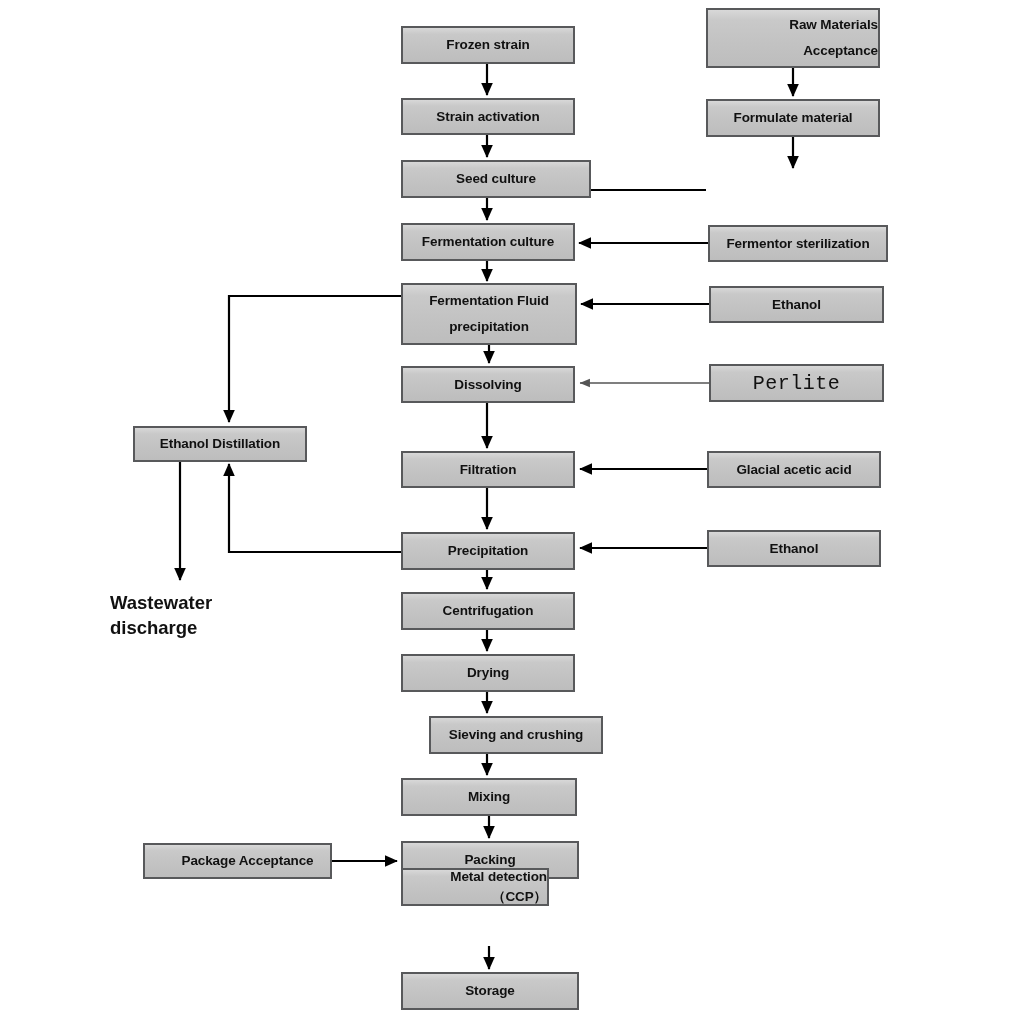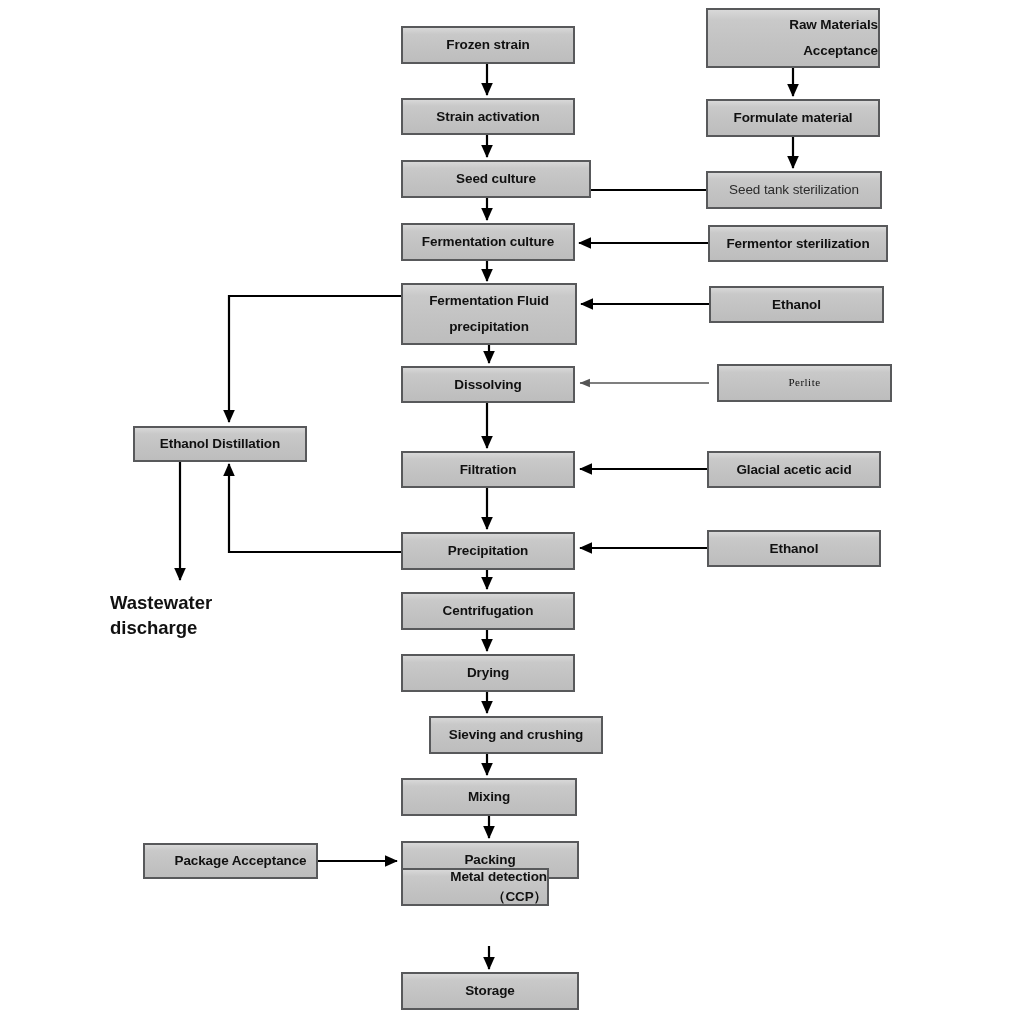--- a/index.html
+++ b/index.html
@@ -31,25 +31,24 @@
     justify-content: center;
     text-align: center;
     line-height: 1.45;
     z-index: 3;
   }
   .node.light {
     font-weight: normal;
     color: #2b2b2b;
   }
   .node.mono {
-    font-family: Liberation Serif, serif;
+    font-family: Liberation Mono, monospace;
     font-weight: normal;
-    font-size: 11px;
+    font-size: 20px;
     letter-spacing: 0.5px;
-    margin-left: 8px;
   }
   .node.two-line {
     flex-direction: column;
     line-height: 1.9;
   }
   .freetext {
     position: absolute;
     color: #111111;
     font-weight: bold;
     font-size: 18.5px;
@@ -187,23 +186,20 @@
 
   <div class="node two-line" style="left:706px; top:8px; width:174px; height:60px;align-items:flex-end;">
     <span>Raw Materials</span>
     <span>Acceptance</span>
   </div>
 
   <div class="node" style="left:706px; top:99px; width:174px; height:38px;">
     <span>Formulate material</span>
   </div>
 
-  <div class="node light" style="left:706px; top:171px; width:176px; height:38px;">
-    <span>Seed tank sterilization</span>
-  </div>
 
   <div class="node" style="left:708px; top:225px; width:180px; height:37px;">
     <span>Fermentor sterilization</span>
   </div>
 
   <div class="node" style="left:709px; top:286px; width:175px; height:37px;">
     <span>Ethanol</span>
   </div>
 
   <div class="node mono" style="left:709px; top:364px; width:175px; height:38px;">
@@ -215,21 +211,21 @@
   </div>
 
   <div class="node" style="left:707px; top:530px; width:174px; height:37px;">
     <span>Ethanol</span>
   </div>
 
   <div class="node" style="left:133px; top:426px; width:174px; height:36px;">
     <span>Ethanol Distillation</span>
   </div>
 
-  <div class="node" style="left:143px; top:843px; width:175px; height:36px;padding-left:20px;">
+  <div class="node" style="left:143px; top:843px; width:189px; height:36px;padding-left:20px;">
     <span>Package Acceptance</span>
   </div>
 
   <div class="freetext" style="left:110px; top:591px; width:180px;">
     <div>Wastewater</div>
     <div>discharge</div>
   </div>
 
 </div>
 

